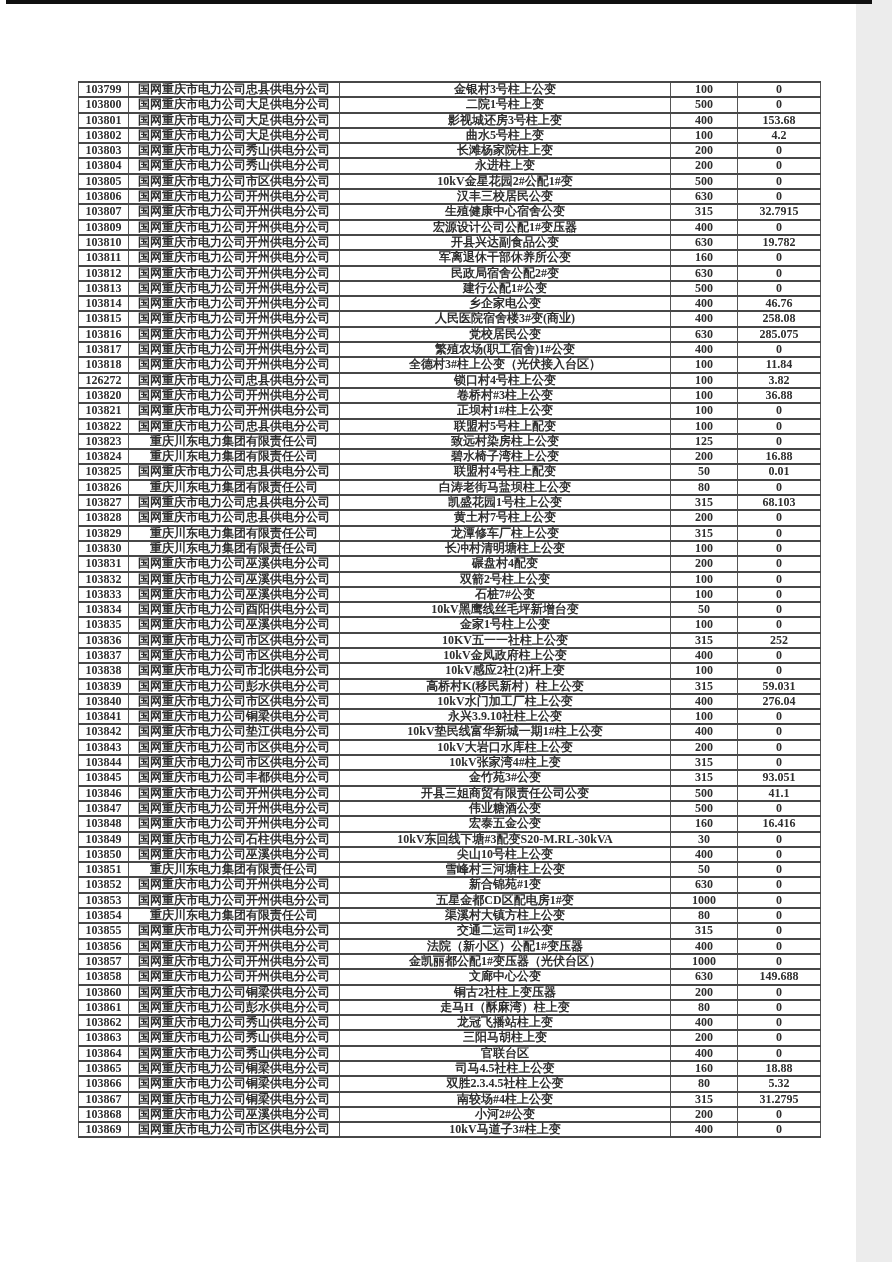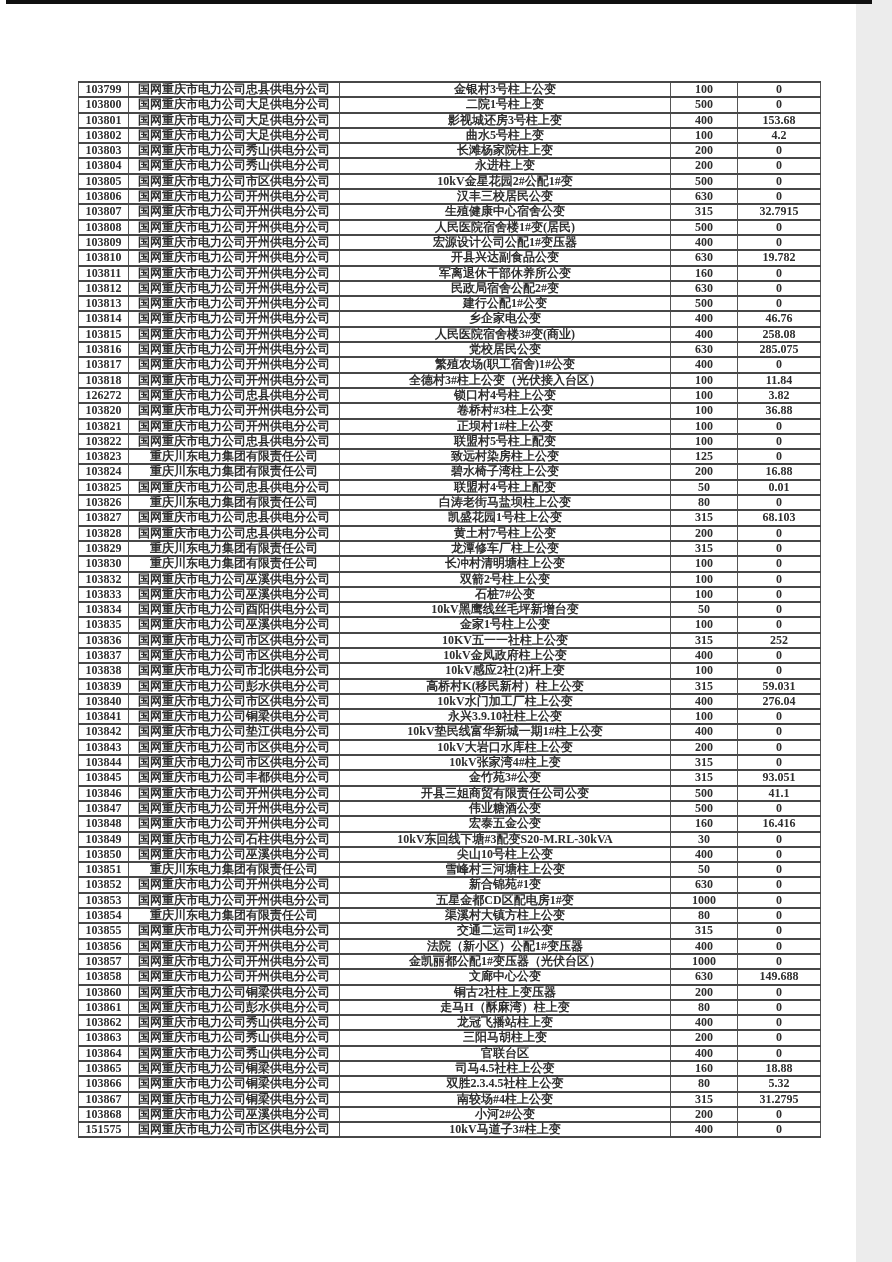--- a/index.html
+++ b/index.html
@@ -126,27 +126,20 @@
     <td class="c-value">0</td>
   </tr>
       <tr>
     <td class="c-id">103807</td>
     <td class="c-company">国网重庆市电力公司开州供电分公司</td>
     <td class="c-name">生殖健康中心宿舍公变</td>
     <td class="c-capacity">315</td>
     <td class="c-value">32.7915</td>
   </tr>
       <tr>
-    <td class="c-id">103808</td>
-    <td class="c-company">国网重庆市电力公司开州供电分公司</td>
-    <td class="c-name">人民医院宿舍楼1#变(居民)</td>
-    <td class="c-capacity">500</td>
-    <td class="c-value">0</td>
-  </tr>
-      <tr>
     <td class="c-id">103809</td>
     <td class="c-company">国网重庆市电力公司开州供电分公司</td>
     <td class="c-name">宏源设计公司公配1#变压器</td>
     <td class="c-capacity">400</td>
     <td class="c-value">0</td>
   </tr>
       <tr>
     <td class="c-id">103810</td>
     <td class="c-company">国网重庆市电力公司开州供电分公司</td>
     <td class="c-name">开县兴达副食品公变</td>
@@ -287,20 +280,27 @@
     <td class="c-value">0</td>
   </tr>
       <tr>
     <td class="c-id">103830</td>
     <td class="c-company">重庆川东电力集团有限责任公司</td>
     <td class="c-name">长冲村清明塘柱上公变</td>
     <td class="c-capacity">100</td>
     <td class="c-value">0</td>
   </tr>
       <tr>
+    <td class="c-id">103831</td>
+    <td class="c-company">国网重庆市电力公司巫溪供电分公司</td>
+    <td class="c-name">碾盘村4配变</td>
+    <td class="c-capacity">200</td>
+    <td class="c-value">0</td>
+  </tr>
+      <tr>
     <td class="c-id">103832</td>
     <td class="c-company">国网重庆市电力公司巫溪供电分公司</td>
     <td class="c-name">双箭2号柱上公变</td>
     <td class="c-capacity">100</td>
     <td class="c-value">0</td>
   </tr>
       <tr>
     <td class="c-id">103833</td>
     <td class="c-company">国网重庆市电力公司巫溪供电分公司</td>
     <td class="c-name">石桩7#公变</td>
@@ -539,20 +539,20 @@
     <td class="c-value">31.2795</td>
   </tr>
       <tr>
     <td class="c-id">103868</td>
     <td class="c-company">国网重庆市电力公司巫溪供电分公司</td>
     <td class="c-name">小河2#公变</td>
     <td class="c-capacity">200</td>
     <td class="c-value">0</td>
   </tr>
       <tr>
-    <td class="c-id">151575</td>
+    <td class="c-id">103869</td>
     <td class="c-company">国网重庆市电力公司市区供电分公司</td>
     <td class="c-name">10kV马道子3#柱上变</td>
     <td class="c-capacity">400</td>
     <td class="c-value">0</td>
   </tr>
     </tbody>
 </table>
 
 </body></html>

